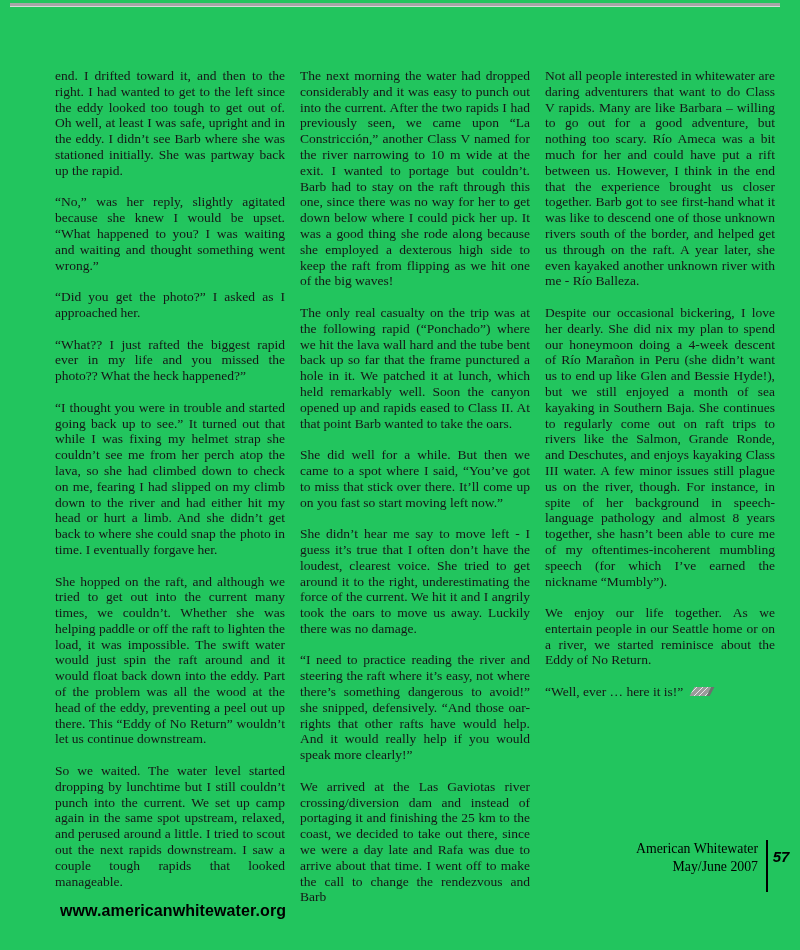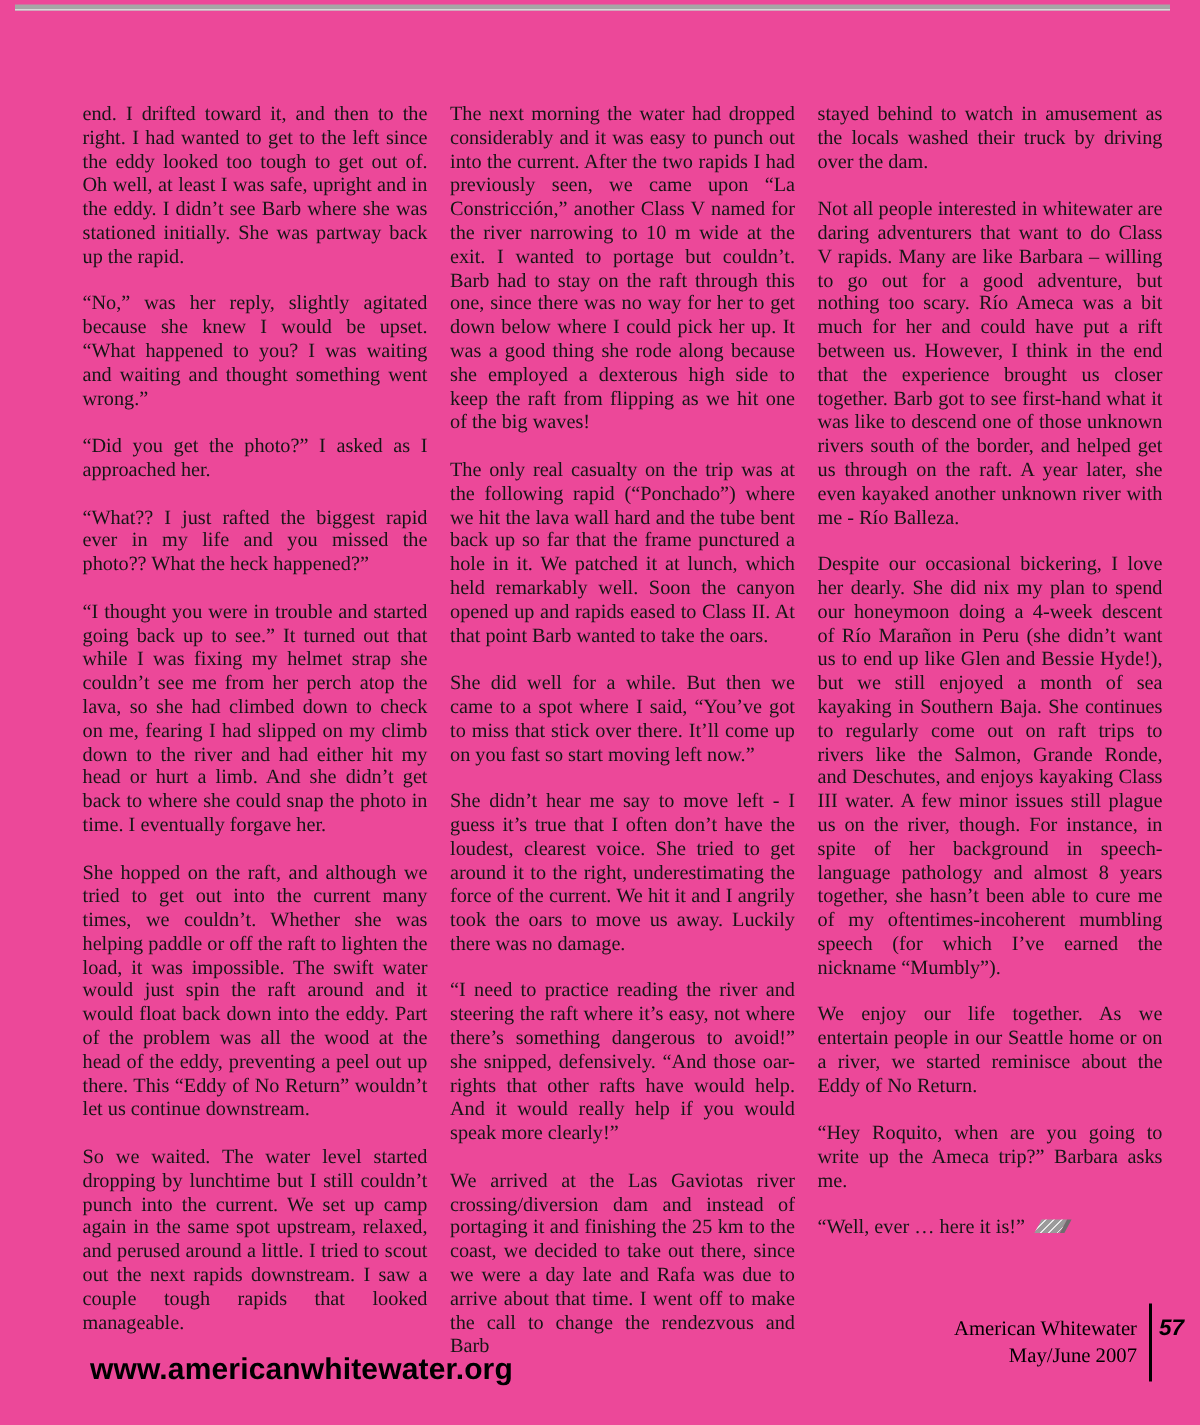--- a/index.html
+++ b/index.html
@@ -4,21 +4,21 @@
 <style>
   html, body {
     margin: 0;
     padding: 0;
     background: #ffffff;
   }
   #page {
     position: relative;
     width: 800px;
     height: 950px;
-    background: #ec4899;
+    background: #22c55e;
     font-family: "Liberation Serif", serif;
     color: #161616;
     overflow: hidden;
   }
   .top-rule {
     position: absolute;
     left: 10px;
     top: 3px;
     width: 770px;
     height: 3px;
@@ -50,31 +50,31 @@
     transform: skewX(-28deg);
     background: repeating-linear-gradient(115deg, #9b9b9b 0 2px, #e8e8e8 2px 3px, #9b9b9b 3px 5px);
     border-right: 3px solid #6e6e6e;
   }
   .footer-site {
     position: absolute;
     left: 60px;
     top: 902px;
     font-family: "Liberation Sans", sans-serif;
     font-weight: bold;
-    font-size: 20px;
+    font-size: 16px;
     letter-spacing: 0.1px;
     color: #000000;
     text-align: center;
   }
   .footer-right {
     position: absolute;
-    top: 869px;
+    top: 840px;
     right: 6px;
     display: flex;
-    align-items: center;
+    align-items: flex-start;
   }
   .footer-mag {
     text-align: right;
     font-size: 13.8px;
     line-height: 18px;
     padding-right: 8px;
     color: #000000;
   }
   .footer-bar {
     width: 2px;
@@ -115,25 +115,23 @@
         <p class="para">The next morning the water had dropped considerably and it was easy to punch out into the current. After the two rapids I had previously seen, we came upon “La Constricción,” another Class V named for the river narrowing to 10 m wide at the exit. I wanted to portage but couldn’t. Barb had to stay on the raft through this one, since there was no way for her to get down below where I could pick her up. It was a good thing she rode along because she employed a dexterous high side to keep the raft from flipping as we hit one of the big waves!</p>
         <p class="para">The only real casualty on the trip was at the following rapid (“Ponchado”) where we hit the lava wall hard and the tube bent back up so far that the frame punctured a hole in it. We patched it at lunch, which held remarkably well. Soon the canyon opened up and rapids eased to Class II. At that point Barb wanted to take the oars.</p>
         <p class="para">She did well for a while. But then we came to a spot where I said, “You’ve got to miss that stick over there. It’ll come up on you fast so start moving left now.”</p>
         <p class="para">She didn’t hear me say to move left - I guess it’s true that I often don’t have the loudest, clearest voice. She tried to get around it to the right, underestimating the force of the current. We hit it and I angrily took the oars to move us away. Luckily there was no damage.</p>
         <p class="para">“I need to practice reading the river and steering the raft where it’s easy, not where there’s something dangerous to avoid!” she snipped, defensively. “And those oar-rights that other rafts have would help. And it would really help if you would speak more clearly!”</p>
         <p class="para">We arrived at the Las Gaviotas river crossing/diversion dam and instead of portaging it and finishing the 25 km to the coast, we decided to take out there, since we were a day late and Rafa was due to arrive about that time. I went off to make the call to change the rendezvous and Barb</p>
       </div>
 
     <div class="col">
       <div>
-          <p class="para">stayed behind to watch in amusement as the locals washed their truck by driving over the dam.</p>
           <p class="para">Not all people interested in whitewater are daring adventurers that want to do Class V rapids. Many are like Barbara – willing to go out for a good adventure, but nothing too scary. Río Ameca was a bit much for her and could have put a rift between us. However, I think in the end that the experience brought us closer together. Barb got to see first-hand what it was like to descend one of those unknown rivers south of the border, and helped get us through on the raft. A year later, she even kayaked another unknown river with me - Río Balleza.</p>
           <p class="para">Despite our occasional bickering, I love her dearly. She did nix my plan to spend our honeymoon doing a 4-week descent of Río Marañon in Peru (she didn’t want us to end up like Glen and Bessie Hyde!), but we still enjoyed a month of sea kayaking in Southern Baja. She continues to regularly come out on raft trips to rivers like the Salmon, Grande Ronde, and Deschutes, and enjoys kayaking Class III water. A few minor issues still plague us on the river, though. For instance, in spite of her background in speech-language pathology and almost 8 years together, she hasn’t been able to cure me of my oftentimes-incoherent mumbling speech (for which I’ve earned the nickname “Mumbly”).</p>
           <p class="para">We enjoy our life together. As we entertain people in our Seattle home or on a river, we started reminisce about the Eddy of No Return.</p>
-          <p class="para">“Hey Roquito, when are you going to write up the Ameca trip?” Barbara asks me.</p>
         </div>
       <p class="para closing"><span>“Well, ever … here it is!”</span><span class="end-mark"></span></p>
     </div>
   </div>
 
   <div class="footer-site">www.americanwhitewater.org</div>
 
   <div class="footer-right">
     <div class="footer-mag">
       <div>American Whitewater</div>

